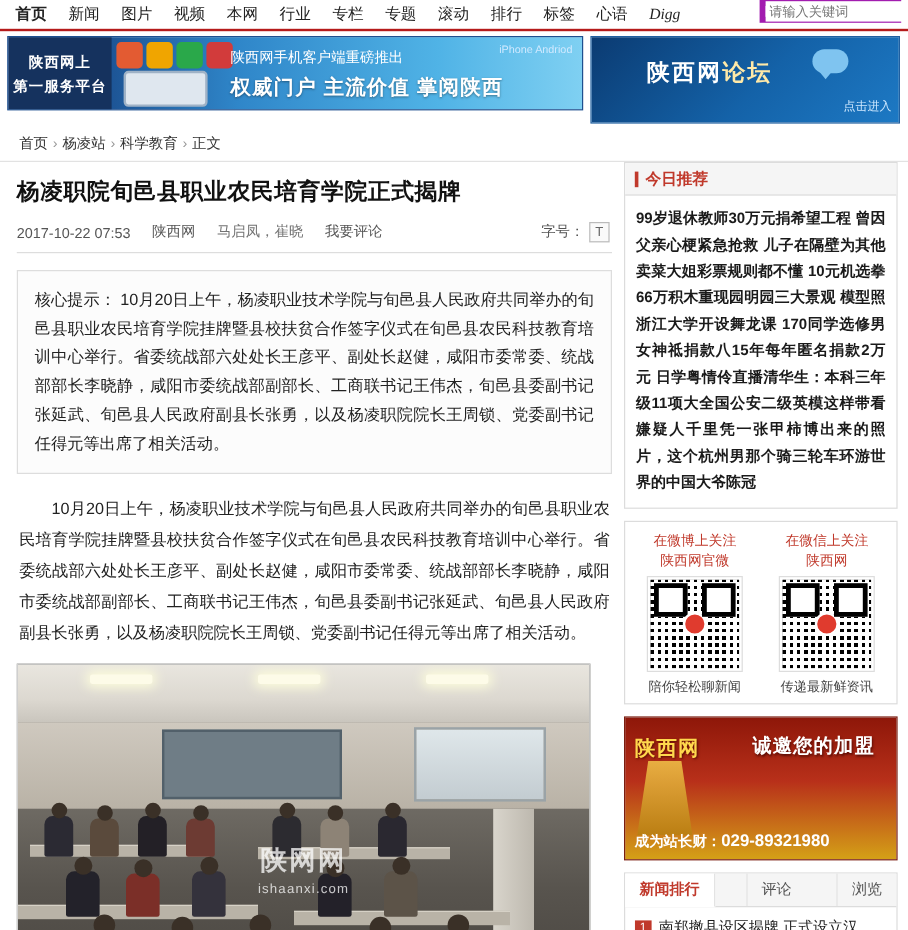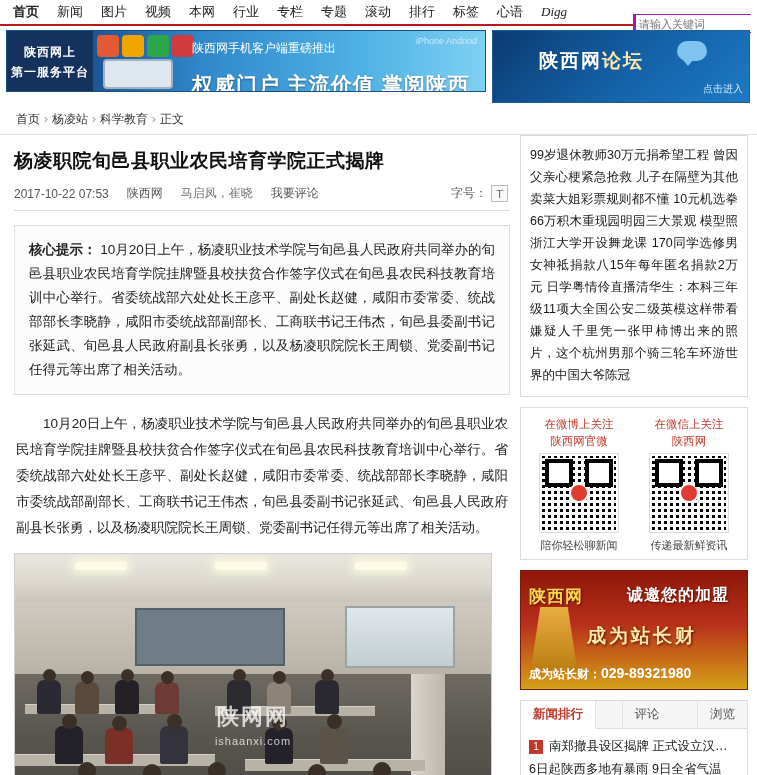--- a/index.html
+++ b/index.html
@@ -34,24 +34,24 @@
     padding: 0 9px;
     line-height: 24px;
     white-space: nowrap;
     cursor: pointer;
   }
   .topnav .nav-item.first { font-weight: bold; }
   .topnav .nav-item.digg { font-family: "Liberation Serif", serif; font-style: italic; }
   .search-box {
     position: absolute;
     right: 6px;
-    top: 14px;
+    top: 0;
     width: 118px;
     height: 19px;
-    border: 3px solid #a21caf;
+    border: 5px solid #a21caf;
     background: #eab308;
     display: flex;
     align-items: center;
   }
   .search-box input {
     border: 0;
     outline: 0;
     flex: 1;
     height: 17px;
     font-size: 11px;
@@ -111,23 +111,23 @@
   }
   .bl-text {
     position: absolute;
     left: 185px; top: 8px;
     color: #fff;
     font-size: 12px;
     line-height: 18px;
   }
   .bl-big {
     position: absolute;
-    left: 185px; top: 40px;
+    left: 185px; top: 30px;
     color: #fff;
-    font-size: 21px;
+    font-size: 17px;
     font-weight: bold;
     letter-spacing: 1px;
     text-shadow: 0 1px 2px rgba(0,0,0,.4);
   }
   .bl-ip {
     position: absolute; right: 8px; top: 4px;
     color: #cfe9ff; font-size: 9px; text-align: right; line-height: 12px;
   }
 
   .banner-right {
@@ -224,21 +224,21 @@
   .summary {
     margin: 14px 0 0 0;
     border: 1px solid #ddd;
     background: #fcfcfc;
     padding: 12px 14px;
     font-size: 13.5px;
     line-height: 24px;
     color: #222;
     text-align: justify;
   }
-  .summary .lead { font-weight: bold; margin-top: 10px; }
+  .summary .lead { font-weight: normal; margin-top: 10px; }
 
   .body-p {
     margin: 16px 2px 12px 2px;
     font-size: 13.5px;
     line-height: 26px;
     color: #222;
     text-indent: 2em;
     text-align: justify;
   }
 
@@ -334,21 +334,21 @@
   }
   .panel-head .title { font-size: 13px; font-weight: bold; color: #c0392b; }
   .panel-body { padding: 8px 9px 10px 9px; }
 
   .recommend-text {
     font-size: 12.5px;
     line-height: 22px;
     color: #1a1a1a;
     text-align: justify;
   }
-  .recommend-text span { cursor: pointer; }
+  .recommend-text span { cursor: pointer; font-weight: bold; }
 
   
   .qr-panel { border: 1px solid #dcdcdc; margin-bottom: 10px; padding: 8px 6px 6px 6px; }
   .qr-row { display: flex; justify-content: space-between; }
   .qr-col { width: 104px; text-align: center; }
   .qr-head { color: #c0392b; font-size: 11.5px; line-height: 17px; }
   .qr-sub { color: #c0392b; font-size: 11.5px; line-height: 17px; margin-bottom: 4px; }
   .qr-img {
     width: 78px; height: 78px;
     margin: 0 auto;
@@ -600,20 +600,24 @@
             <span class="sub">ishaanxi.com</span>
           </div>
         </div>
 
       </div>
     </div>
 
     <div class="col-right">
 
       <div class="panel">
+        <div class="panel-head">
+          <span class="bar"></span>
+          <span class="title">今日推荐</span>
+        </div>
         <div class="panel-body">
           <div class="recommend-text">
             <span>99岁退休教师30万元捐希望工程</span>
             <span>曾因父亲心梗紧急抢救</span>
             <span>儿子在隔壁为其他卖菜大姐彩票规则都不懂</span>
             <span>10元机选拳66万积木重现园明园三大景观</span>
             <span>模型照浙江大学开设舞龙课</span>
             <span>170同学选修男女神祗捐款八15年每年匿名捐款2万元</span>
             <span>日学粤情伶直播清华生：本科三年级11项大全国公安二级英模这样带看嫌疑人千里凭一张甲柿博出来的照片，这个杭州男那个骑三轮车环游世界的中国大爷陈冠</span>
           </div>
@@ -638,21 +642,20 @@
               </div>
             <div class="qr-cap">传递最新鲜资讯</div>
           </div>
         </div>
       </div>
 
       <div class="ad">
         <div class="ad-build"></div>
         <div class="ad-t1">陕西网</div>
         <div class="ad-t2">诚邀您的加盟</div>
-        <div class="ad-t3">成为站长财</div>
         <div class="ad-phone">
           <span>成为站长财：</span><b>029-89321980</b>
         </div>
       </div>
 
       <div class="panel">
         <div class="tabs-head">
           <div class="tab active">新闻排行</div>
           <div class="tab right">评论</div>
           <div class="tab right">浏览</div>

